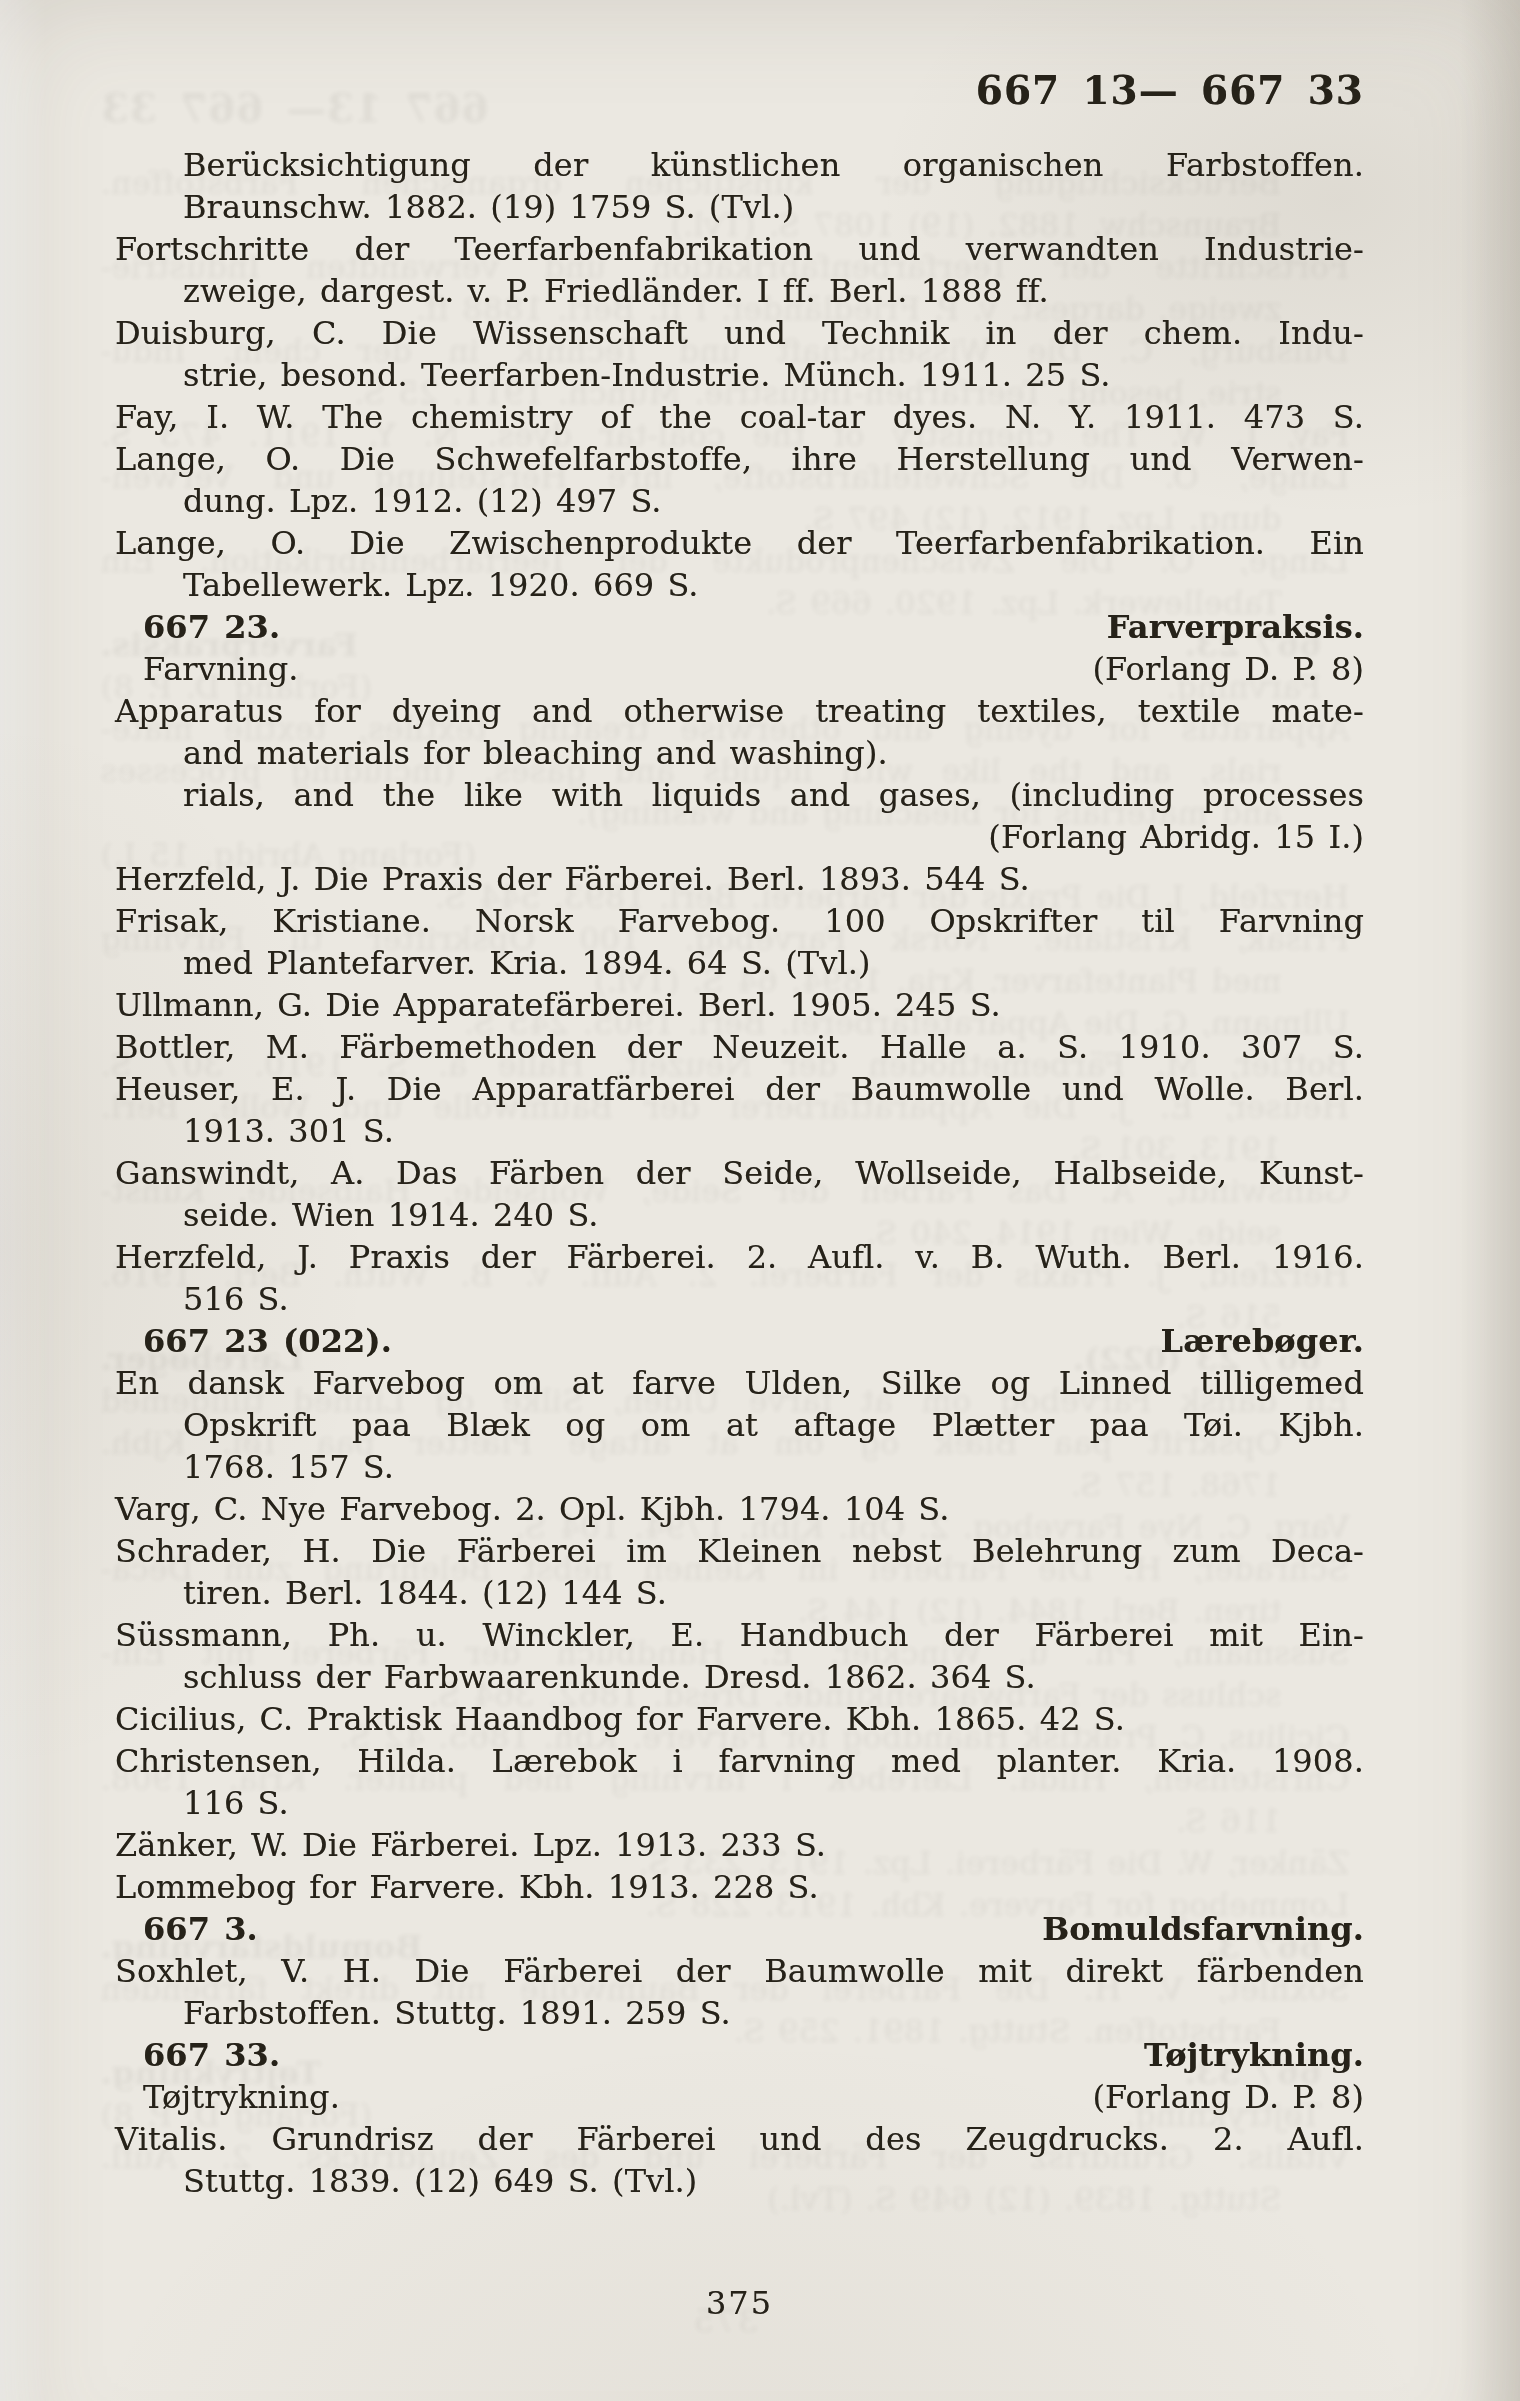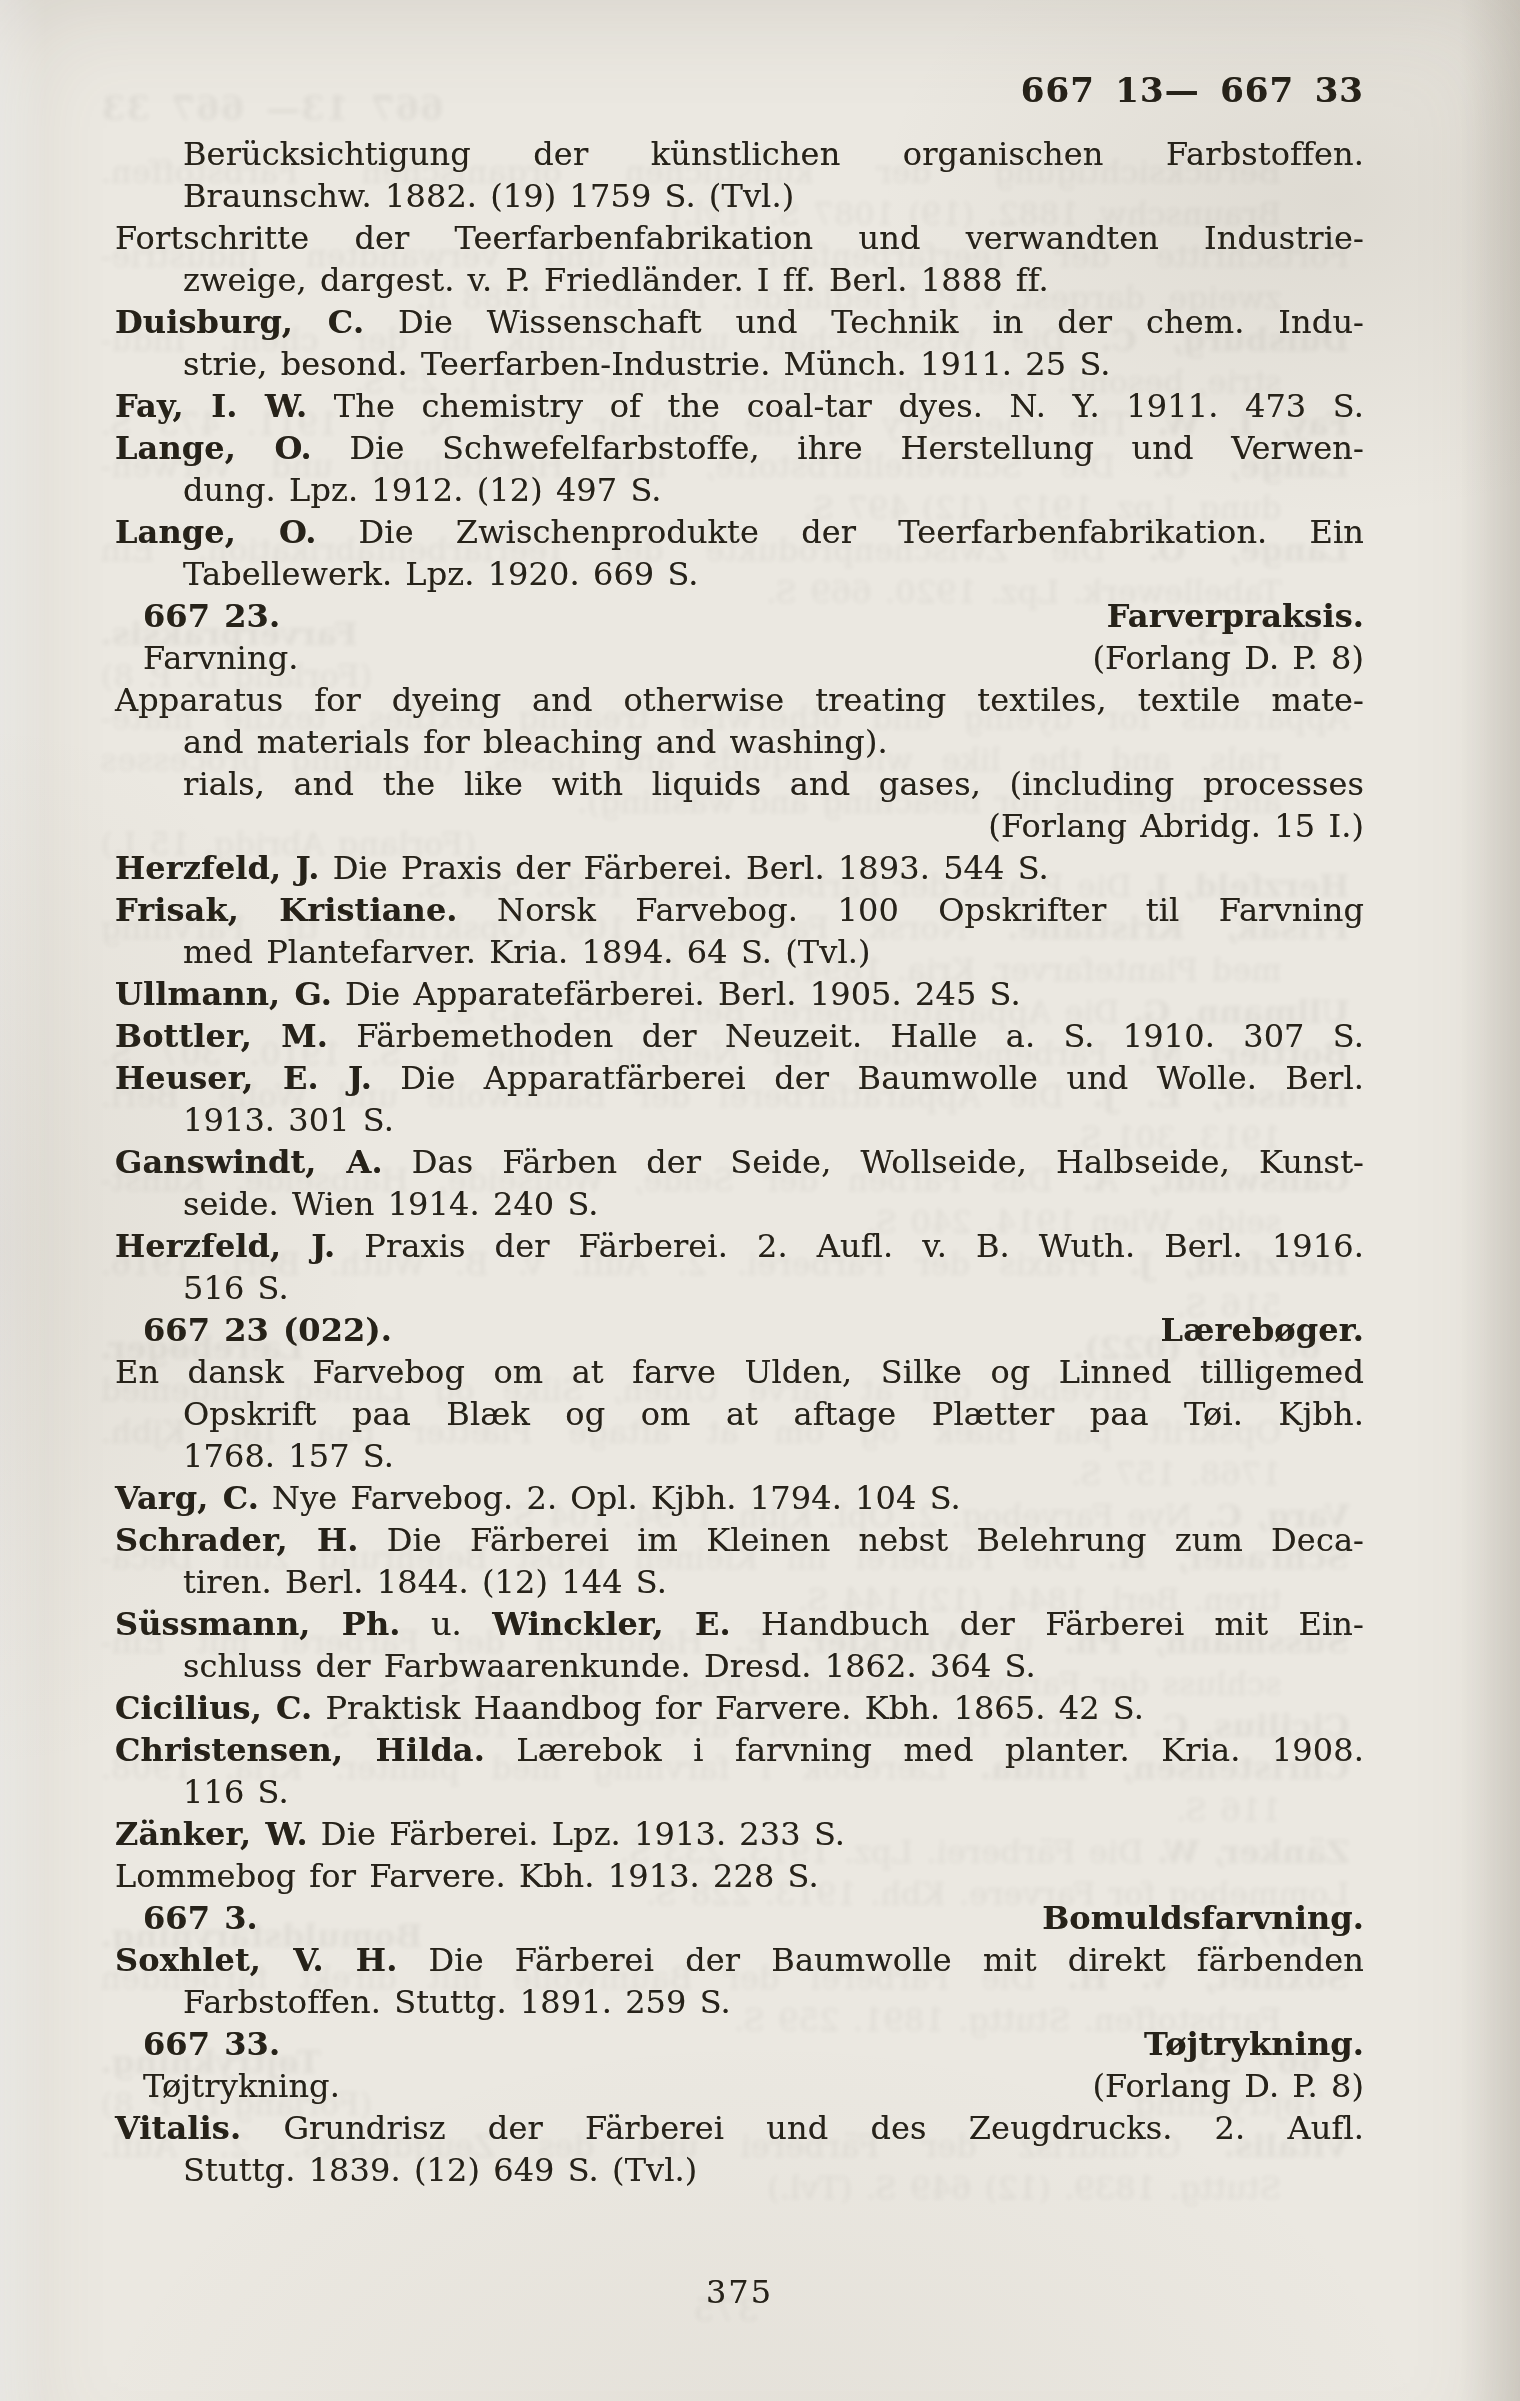--- a/index.html
+++ b/index.html
@@ -23,46 +23,46 @@
 
   .content {
     position: absolute;
     left: 115px; top: 71px; width: 1249px;
     z-index: 2;
   }
 
   .header {
     text-align: right;
     font-weight: 700;
-    font-size: 34px;
+    font-size: 39px;
     line-height: 38px;
     letter-spacing: 1px;
     word-spacing: 7.7px;
-    margin-bottom: 24px;
+    margin-bottom: 35px;
     text-shadow: 0 0 0.6px rgba(38,33,24,0.45);
   }
 
   .list {
     font-size: 32px;
     line-height: 42px;
     word-spacing: 2.9px;
     letter-spacing: 0.1px;
     text-shadow: 0 0 0.5px rgba(38,33,24,0.40);
   }
 
   .entry { padding-left: 68px; }
   .line.first { margin-left: -68px; }
   .entry.indent-all .line.first { margin-left: 0; }
   .line.stretch { text-align: justify; text-align-last: justify; }
 
   .row { display: flex; justify-content: space-between; margin-left: 28px; }
   .row.heading { font-weight: 700; }
   .rightnote { text-align: right; }
 
-  b { font-weight: 700; }
+  b { font-weight: 400; }
 
   .pagenum {
     text-align: center;
     margin-top: 82px;
     font-size: 32px;
     letter-spacing: 1.9px;
     text-shadow: 0 0 0.5px rgba(38,33,24,0.40);
   }
 
   

